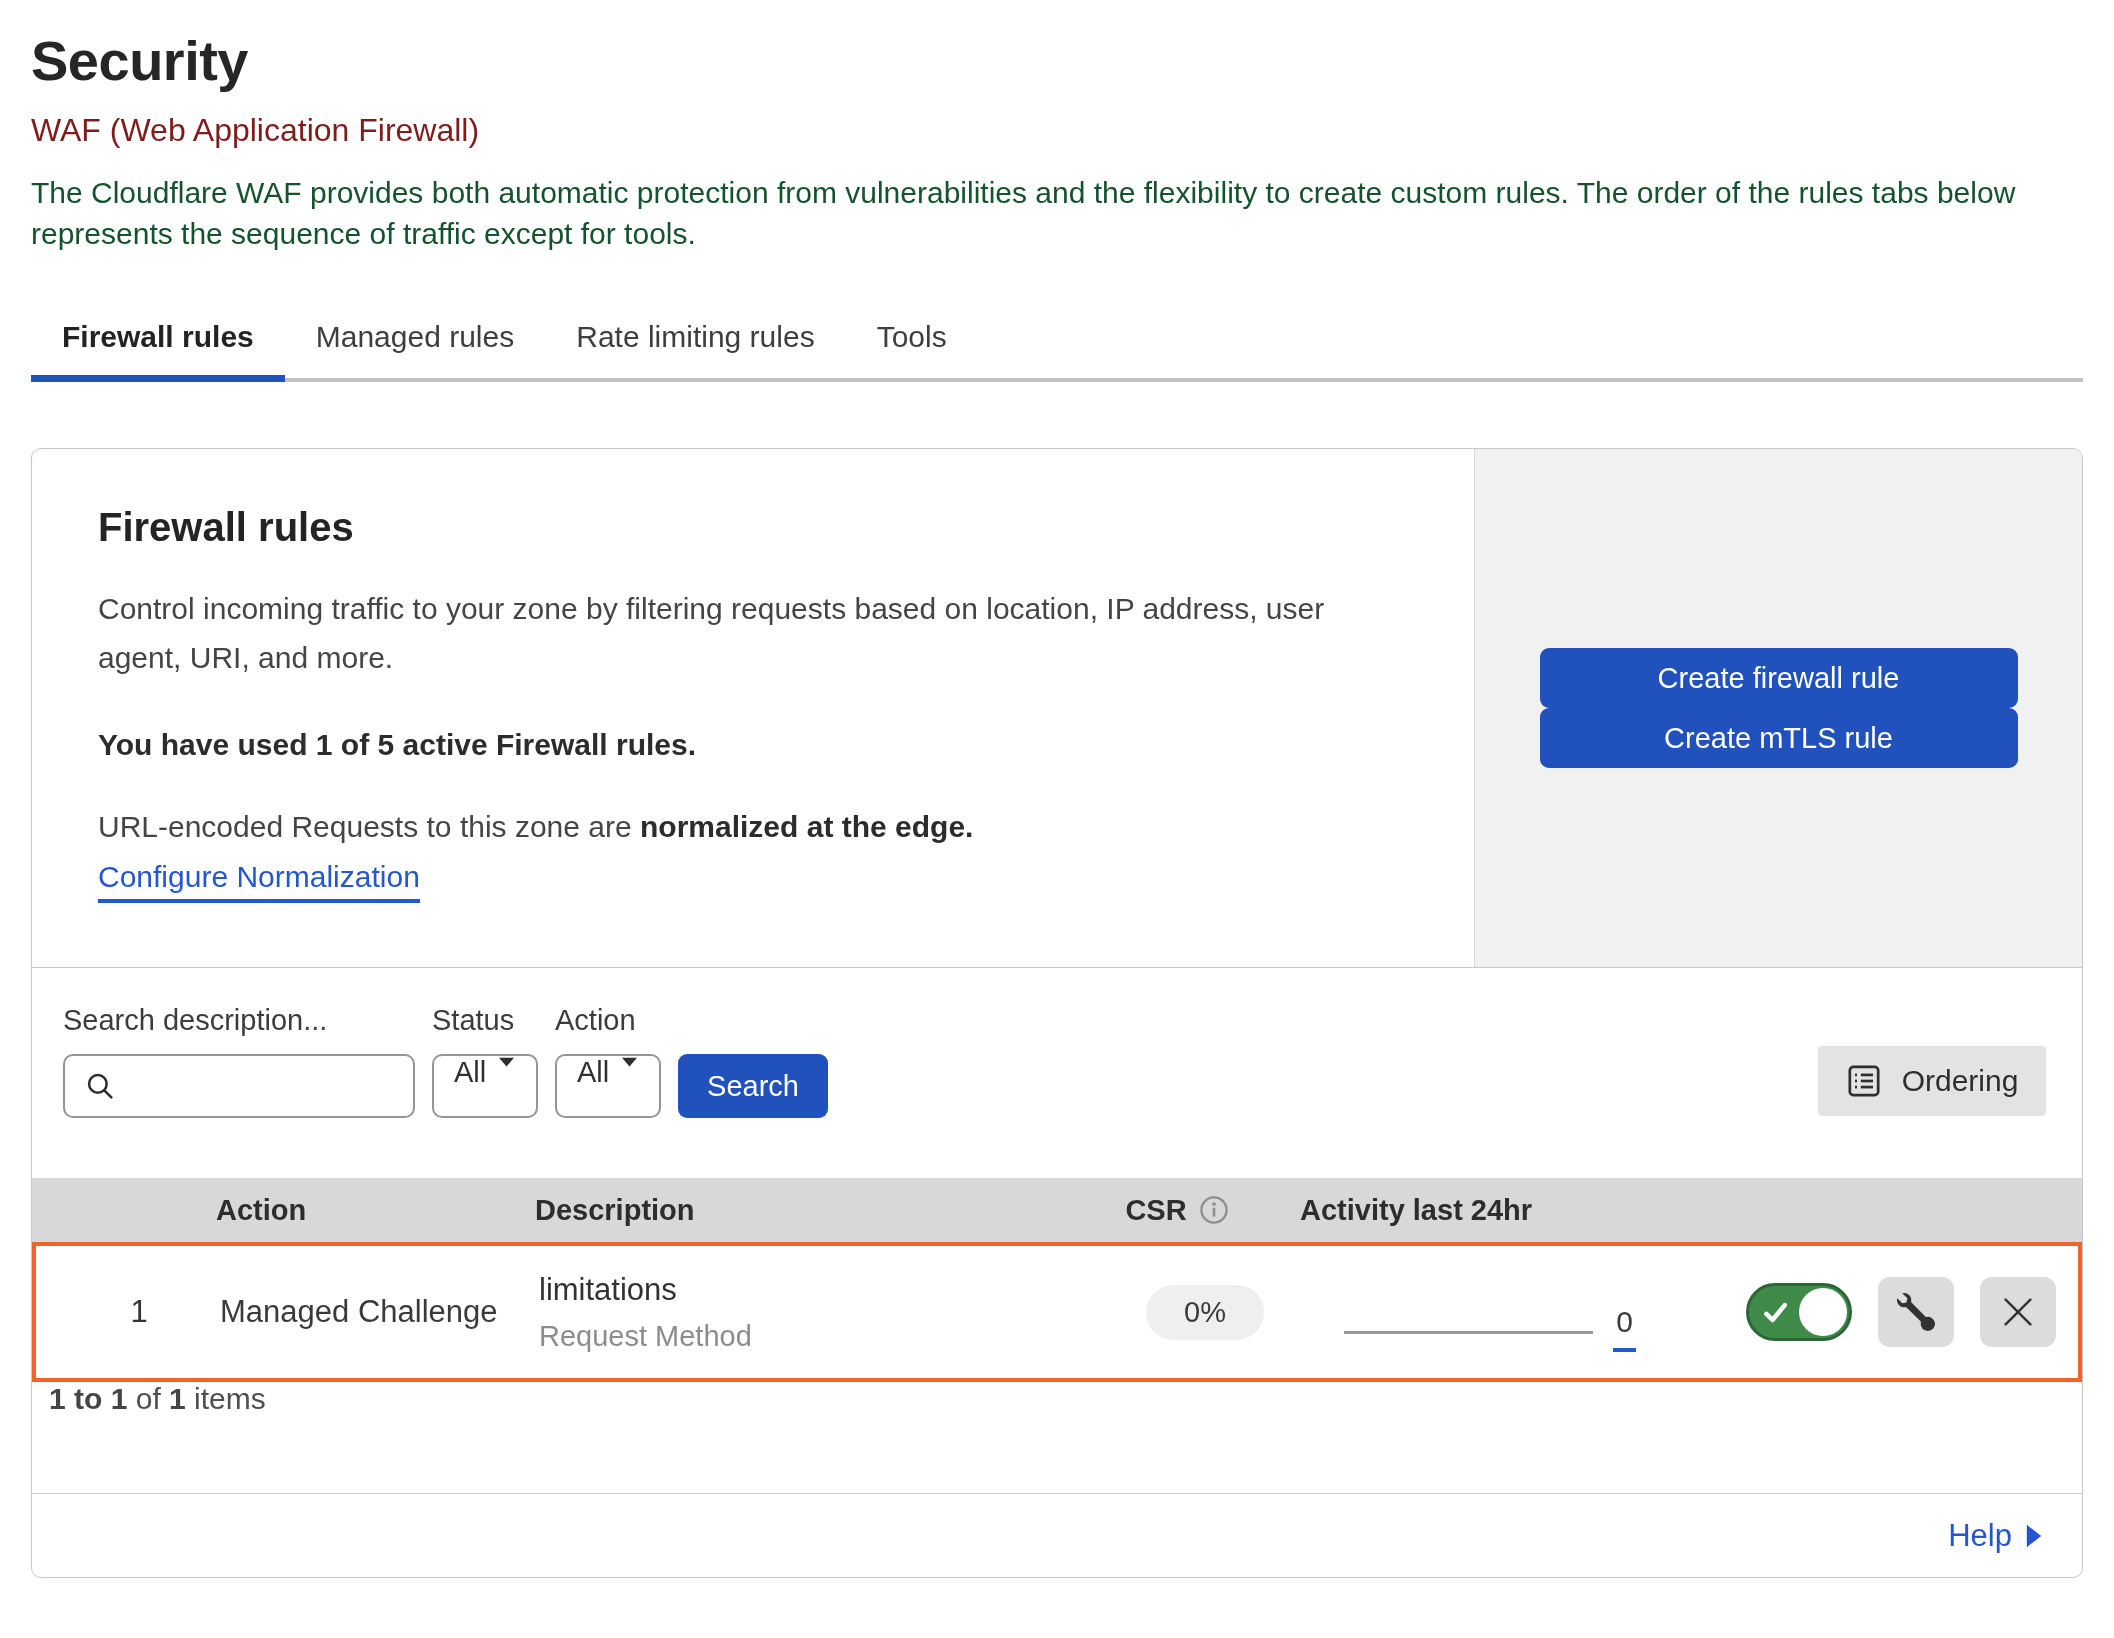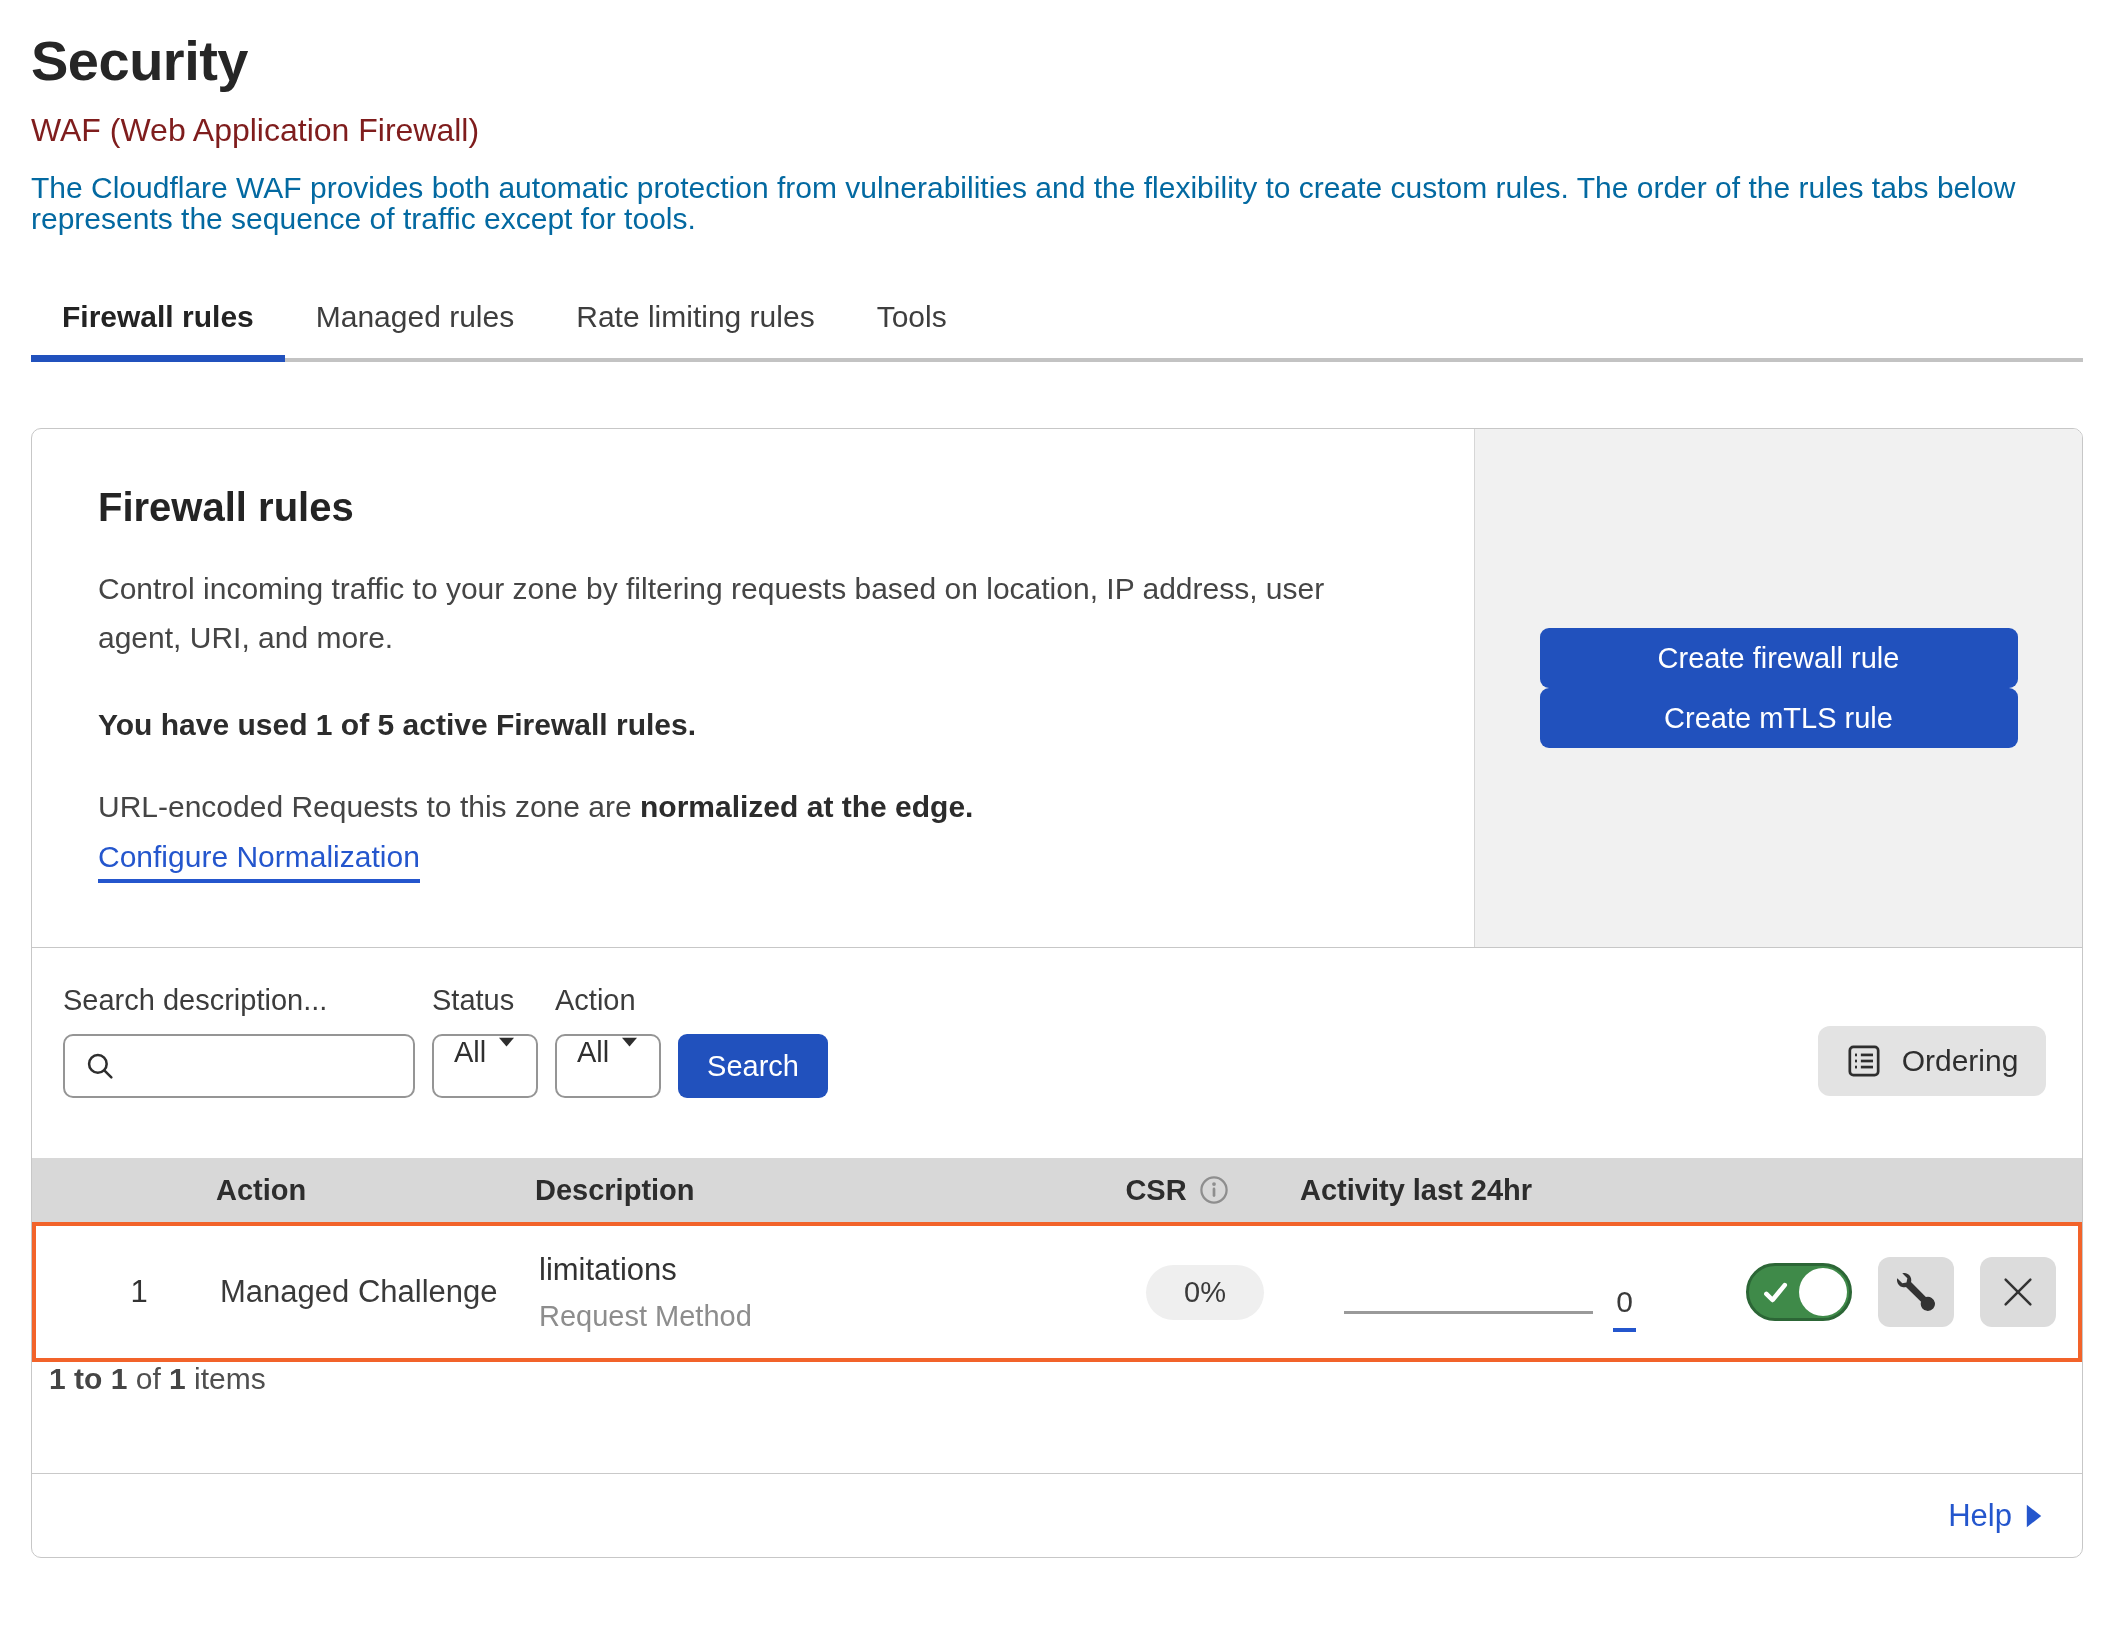--- a/index.html
+++ b/index.html
@@ -14,21 +14,21 @@
   body{
     width:2114px;height:1638px;overflow:hidden;
     font-family:"Liberation Sans","DejaVu Sans",sans-serif;
     color:#3a3a3a;-webkit-font-smoothing:antialiased;
   }
   .page{width:2114px;height:1638px;padding:0 31px;position:relative;}
 
   
   .page-title{margin:0;padding-top:30px;font-size:56px;font-weight:700;color:#262626;letter-spacing:-0.5px;line-height:1.1;}
   .page-subtitle{margin-top:20px;font-size:32px;font-weight:400;color:#7f1d1d;line-height:1.15;}
-  .page-desc{margin-top:24px;font-size:30px;line-height:31px;color:#0369a1;max-width:2052px;}
+  .page-desc{margin-top:24px;font-size:30px;line-height:41px;color:#14532d;max-width:2052px;}
 
   
   .tab-bar{margin-top:50px;display:flex;border-bottom:4px solid #c3c3c3;}
   .tab{position:relative;padding:16px 31px 24px;font-size:30px;color:#3e3e3e;cursor:pointer;white-space:nowrap;}
   .tab.active{font-weight:700;color:#232323;}
   .tab.active::after{content:"";position:absolute;left:0;right:0;bottom:-4px;height:7px;background:var(--accent-blue);}
 
   
   .card{margin-top:66px;width:2052px;height:1130px;border:1px solid #c7c7c7;border-radius:10px;overflow:hidden;display:flex;flex-direction:column;background:#fff;}
 
@@ -46,21 +46,21 @@
 
   
   .filter-bar{height:210px;flex:none;display:flex;justify-content:space-between;padding:36px 36px 0 31px;}
   .filter-left{display:flex;gap:17px;}
   .f-col{display:flex;flex-direction:column;}
   .f-label{font-size:29px;color:#3c3c3c;height:40px;margin-bottom:10px;white-space:nowrap;}
   .search-box{width:352px;height:64px;border:2px solid #959595;border-radius:10px;display:flex;align-items:center;padding:0 14px 0 18px;background:#fff;}
   .search-box input{border:none;outline:none;flex:1;min-width:0;font-size:28px;font-family:inherit;color:#333;background:transparent;margin-left:10px;}
   .dd{width:106px;height:64px;border:2px solid #959595;border-radius:10px;background:#fff;display:flex;align-items:flex-start;justify-content:center;gap:11px;font-size:29px;color:#2f2f2f;cursor:pointer;}
   .btn-search{width:150px;height:64px;margin-top:50px;border:none;border-radius:9px;background:var(--accent-blue);color:#fff;font-size:29px;font-family:inherit;cursor:pointer;}
-  .btn-ordering{margin-top:42px;width:228px;height:70px;border:none;border-radius:12px;background:#e3e3e3;color:#2e2e2e;font-size:30px;font-family:inherit;display:flex;align-items:center;justify-content:center;gap:20px;cursor:pointer;}
+  .btn-ordering{margin-top:42px;width:228px;height:70px;border:none;border-radius:4px;background:#e3e3e3;color:#2e2e2e;font-size:30px;font-family:inherit;display:flex;align-items:center;justify-content:center;gap:20px;cursor:pointer;}
 
   
   .grid{display:grid;grid-template-columns:150px 320px 560px 230px 340px 1fr;align-items:center;}
   .table-header{height:64px;flex:none;background:#d8d8d8;font-size:29px;font-weight:700;color:#2d2d2d;}
   .th-action{padding-left:34px;}
   .th-desc{padding-left:33px;}
   .th-csr{justify-self:center;display:flex;align-items:center;gap:12px;}
   .th-activity{padding-left:8px;white-space:nowrap;}
 
   .rule-row{height:140px;flex:none;border:4px solid var(--highlight-orange);background:#fff;}

